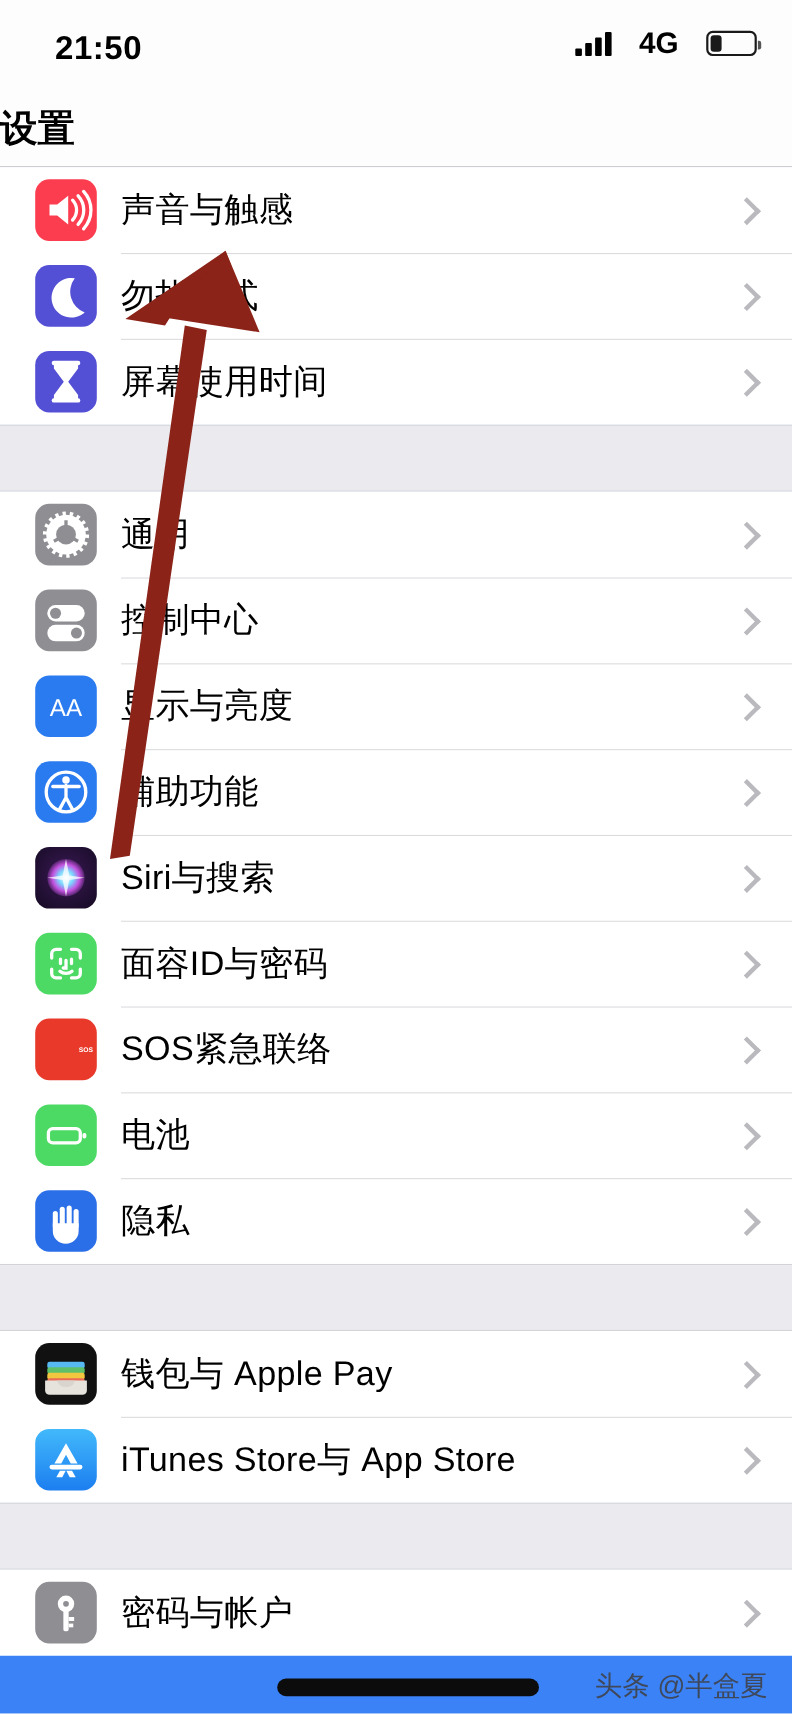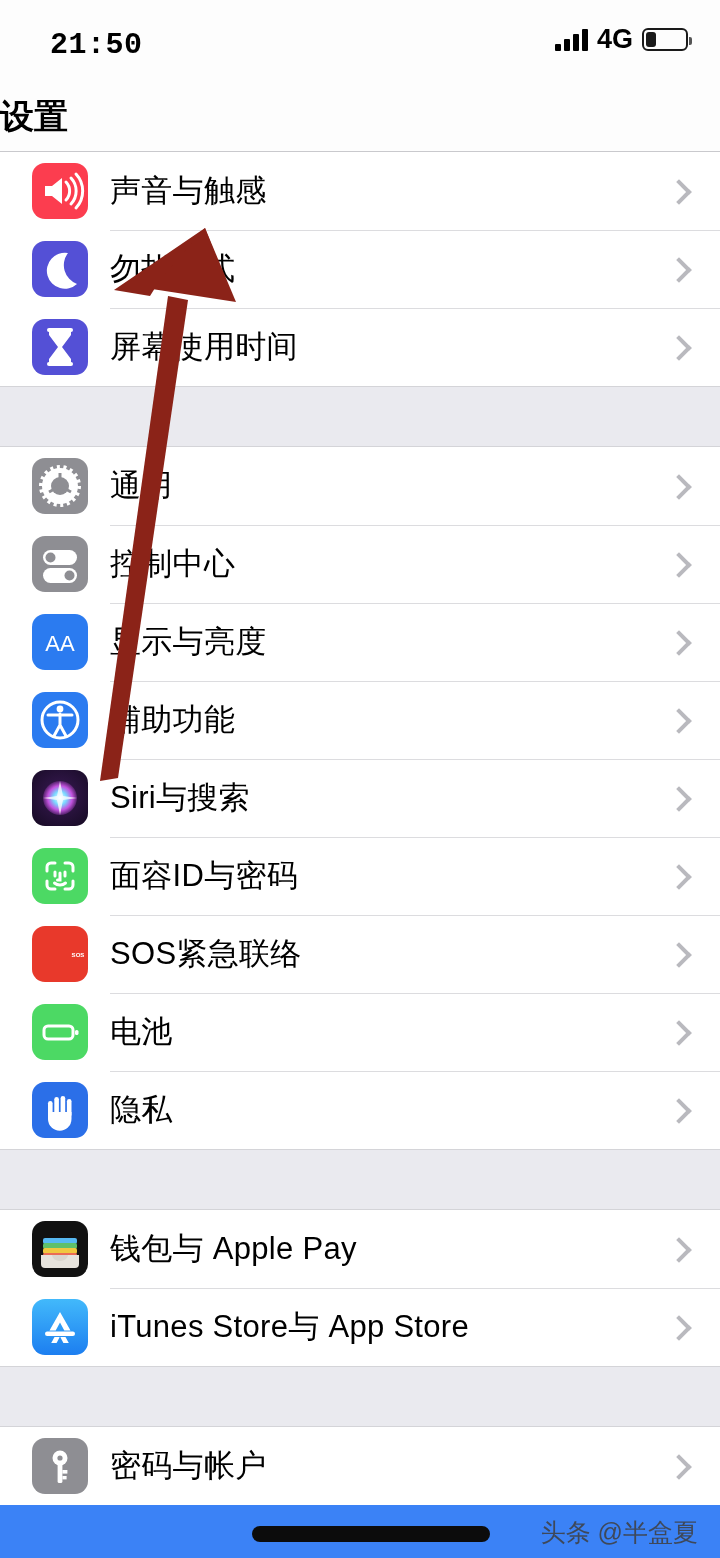--- a/index.html
+++ b/index.html
@@ -19,25 +19,24 @@
   
   #statusbar {
     position: absolute; top: 0; left: 0;
     width: 720px; height: 76px;
     background: #fdfdfd;
   }
   #status-time {
     position: absolute; left: 50px; top: 28px;
     font-size: 30px; font-weight: bold; color: #000;
     letter-spacing: 0.5px;
-    font-family: Liberation Mono, monospace;
   }
   #status-right {
     position: absolute; right: 32px; top: 26px;
-    display: flex; align-items: center; gap: 9px;
+    display: flex; align-items: center; gap: 25px;
   }
   .signal-bars { display: flex; align-items: flex-end; gap: 3px; height: 22px; }
   .signal-bars i { display: block; width: 6px; background: #000; border-radius: 1px; }
   .signal-bars i:nth-child(1){ height: 7px; }
   .signal-bars i:nth-child(2){ height: 12px; }
   .signal-bars i:nth-child(3){ height: 17px; }
   .signal-bars i:nth-child(4){ height: 22px; }
   #carrier-label { font-size: 27px; font-weight: bold; color: #000; line-height: 1; }
   .battery {
     position: relative; width: 46px; height: 23px;

